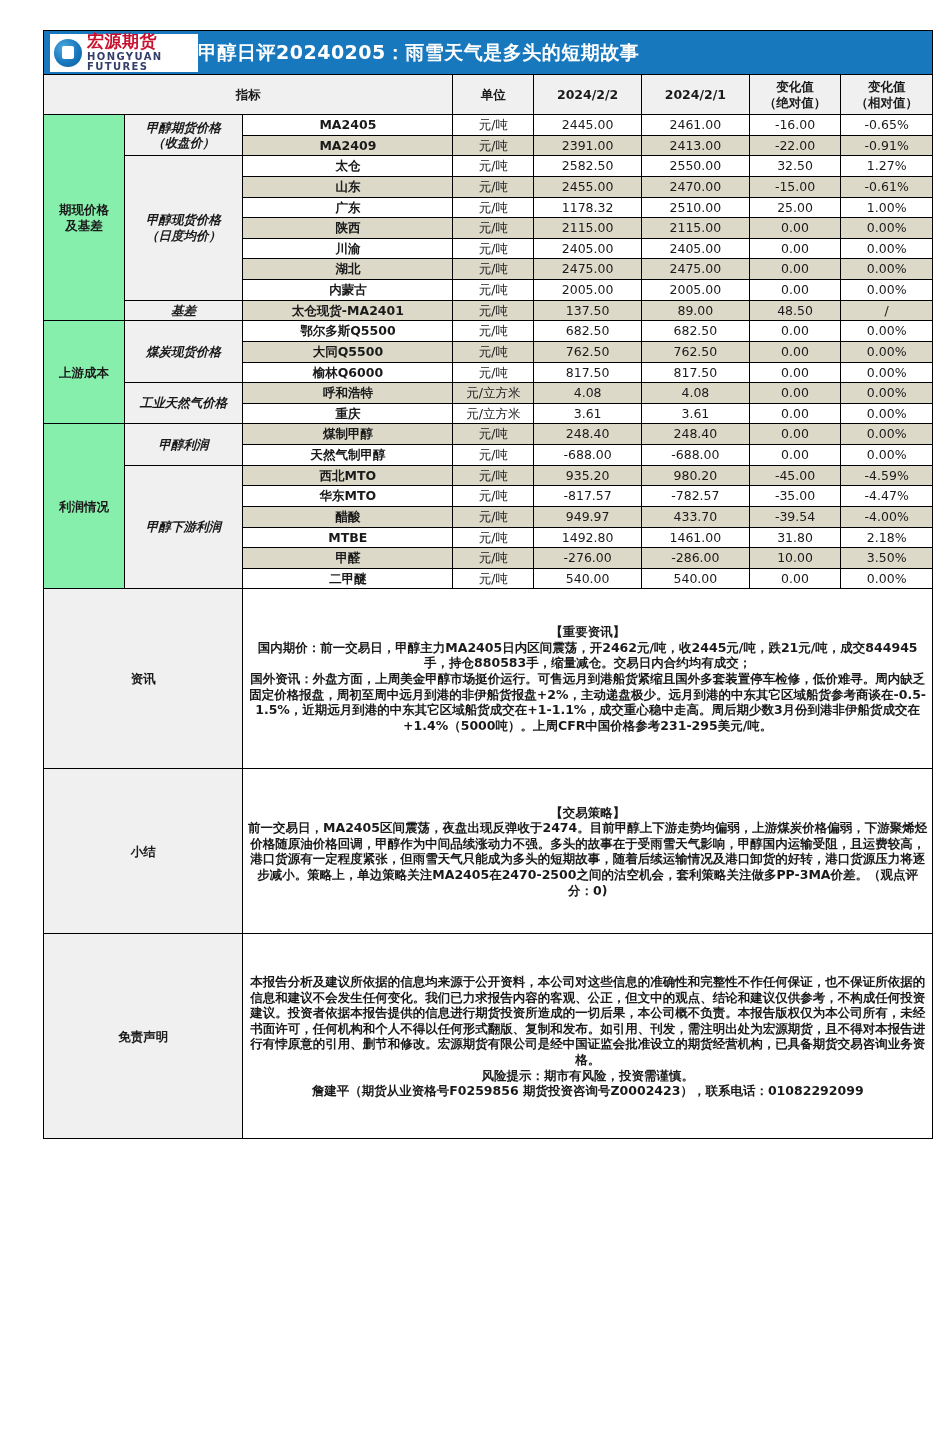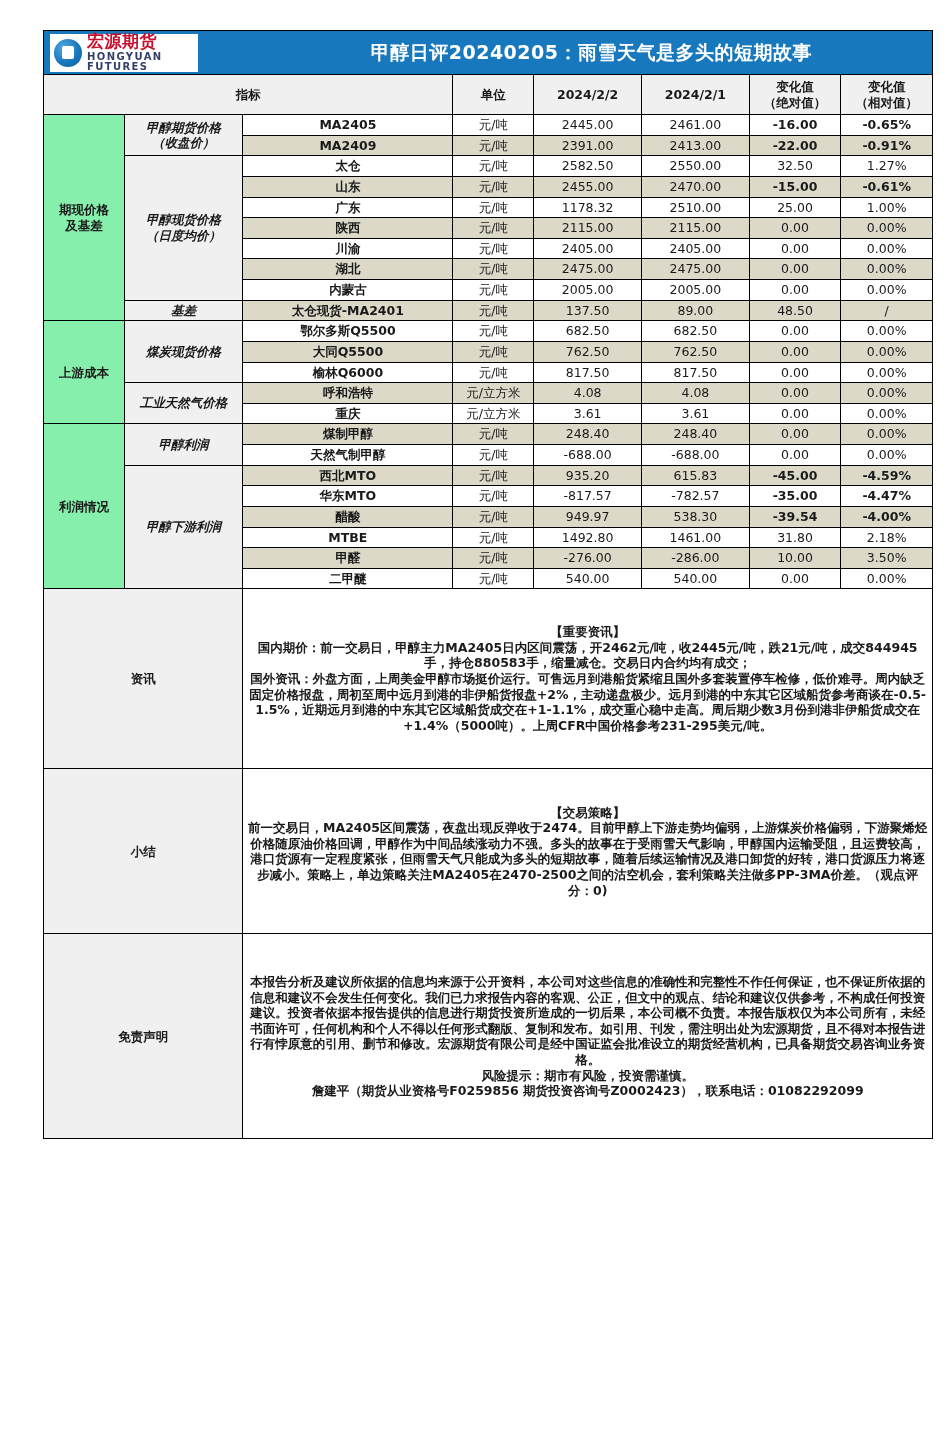--- a/index.html
+++ b/index.html
@@ -67,21 +67,21 @@
     font-size: 17px; font-weight: bold; color: #c8102e;
     letter-spacing: 0.5px; display: block;
     font-family: "DejaVu Sans", sans-serif;
   }
   .logo-en {
     font-size: 10px; font-weight: bold; color: #333f6b;
     letter-spacing: 1.4px; display: block; margin-top: 2px;
   }
   .title-text {
     flex: 1 1 auto;
-    text-align: right;
+    text-align: left;
     color: #ffffff;
     font-size: 19px;
     font-weight: bold;
     letter-spacing: 0.5px;
     padding-right: 120px;
   }
 
   
   .hdr {
     background: #f0f0f0;
@@ -103,21 +103,21 @@
     font-style: italic;
   }
 
   
   tr.alt td.dat { background: #dcd9c8; }
   td.dat { background: #ffffff; }
   td.name { font-weight: bold; font-size: 12.5px; }
   td.unit { font-size: 12px; }
   td.num  { font-size: 12.5px; }
   .up   { color: #d01b1b; }
-  .down { color: #0f9158; font-weight: bold; }
+  .down { color: #0f9158; }
   .flat { color: #1a1a1a; }
 
   
   td.blocklabel {
     background: #f0f0f0;
     font-weight: bold;
     font-size: 13px;
   }
   td.blockbody {
     text-align: left;
@@ -312,37 +312,37 @@
           <td class="dat num">-688.00</td>
           <td class="dat num">-688.00</td>
           <td class="dat num flat">0.00</td>
           <td class="dat num flat">0.00%</td>
         </tr>
         <tr class="alt">
           <td class="subgrp" rowspan="6">甲醇下游利润</td>
           <td class="dat name">西北MTO</td>
           <td class="dat unit">元/吨</td>
           <td class="dat num">935.20</td>
-          <td class="dat num">615.83</td>
+          <td class="dat num">980.20</td>
           <td class="dat num down">-45.00</td>
           <td class="dat num down">-4.59%</td>
         </tr>
         <tr>
           <td class="dat name">华东MTO</td>
           <td class="dat unit">元/吨</td>
           <td class="dat num">-817.57</td>
           <td class="dat num">-782.57</td>
           <td class="dat num down">-35.00</td>
           <td class="dat num down">-4.47%</td>
         </tr>
         <tr class="alt">
           <td class="dat name">醋酸</td>
           <td class="dat unit">元/吨</td>
           <td class="dat num">949.97</td>
-          <td class="dat num">538.30</td>
+          <td class="dat num">433.70</td>
           <td class="dat num down">-39.54</td>
           <td class="dat num down">-4.00%</td>
         </tr>
         <tr>
           <td class="dat name">MTBE</td>
           <td class="dat unit">元/吨</td>
           <td class="dat num">1492.80</td>
           <td class="dat num">1461.00</td>
           <td class="dat num up">31.80</td>
           <td class="dat num up">2.18%</td>

